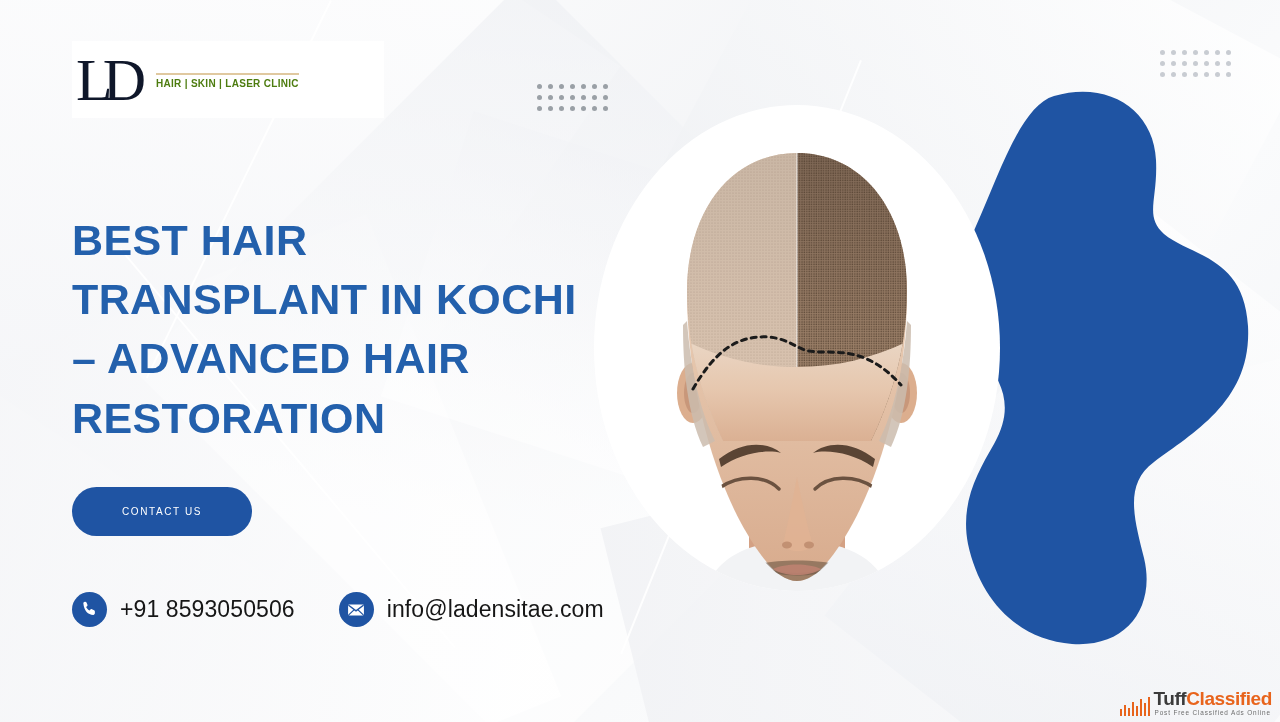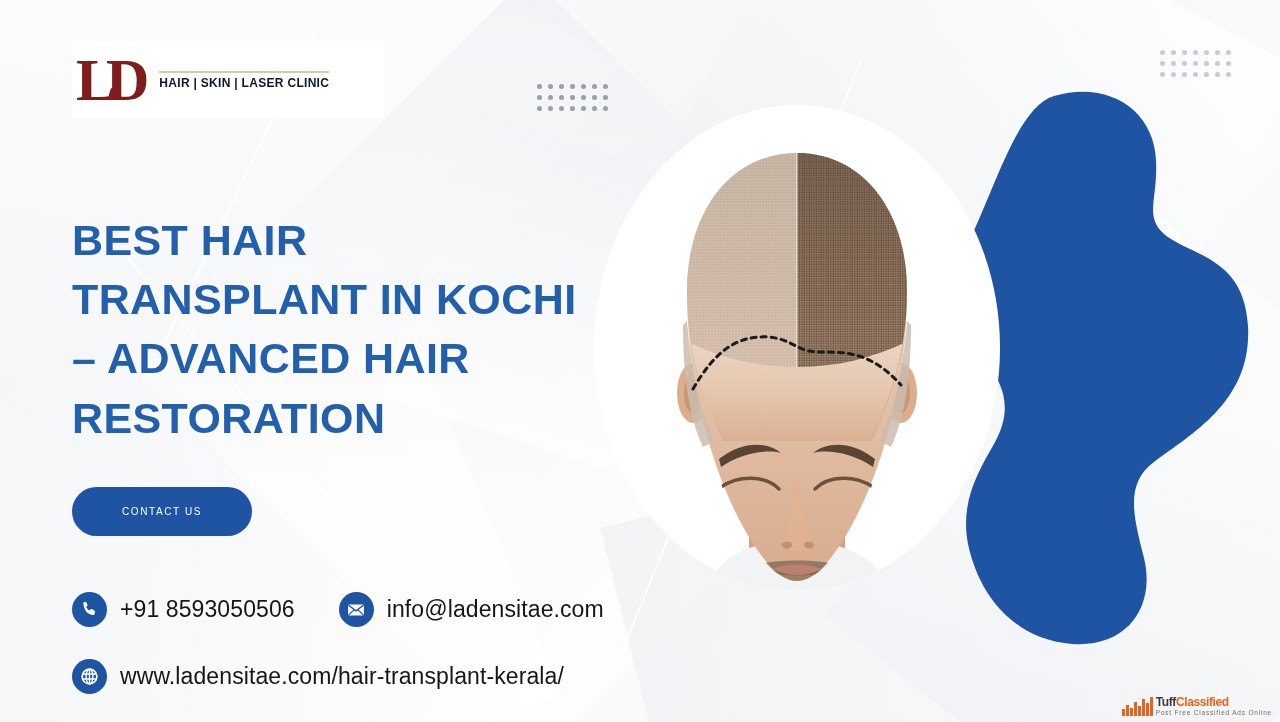--- a/index.html
+++ b/index.html
@@ -135,45 +135,45 @@
     display: flex;
     align-items: center;
     gap: 10px;
     padding: 0 4px;
     box-sizing: border-box;
     z-index: 5;
   }
   .logo-mark {
     font-family: "Liberation Serif", serif;
     font-size: 60px;
-    font-weight: 700;
-    color: #7f1d1d;
+    font-weight: 400;
+    color: #0f172a;
     line-height: 1;
     letter-spacing: -10px;
     padding-right: 10px;
   }
   .logo-text { display: flex; flex-direction: column; }
   .logo-name {
     font-family: "Liberation Serif", serif;
     font-size: 33px;
     font-weight: 700;
     color: #111111;
     line-height: 1.05;
     letter-spacing: .2px;
   }
   .logo-rule {
     height: 2px;
     background: #e0c9a0;
     margin: 2px 0 3px 0;
   }
   .logo-tag {
     font-family: "Liberation Sans", sans-serif;
-    font-size: 12px;
+    font-size: 10px;
     font-weight: 700;
-    color: #0f172a;
+    color: #4d7c0f;
     letter-spacing: .3px;
     white-space: nowrap;
   }
 
   
   .headline {
     position: absolute;
     top: 182px;
     left: 72px;
     width: 520px;
@@ -242,21 +242,21 @@
     right: 8px;
     bottom: 6px;
     display: flex;
     align-items: flex-end;
     gap: 3px;
     z-index: 6;
   }
   .wm-bars { display: flex; align-items: flex-end; gap: 1.5px; height: 19px; }
   .wm-bars i { display: block; width: 2.5px; background: #e8641c; }
   .wm-right { display: flex; flex-direction: column; line-height: 1; }
-  .wm-name { font-size: 12px; font-weight: 700; letter-spacing: -.4px; }
+  .wm-name { font-size: 19px; font-weight: 700; letter-spacing: -.4px; }
   .wm-name .tuff { color: #3b3b3b; }
   .wm-name .classified { color: #e8641c; }
   .wm-tag {
     font-size: 6.4px;
     color: #6d6d6d;
     letter-spacing: .85px;
     margin-top: 2px;
     text-align: center;
   }
 </style>
@@ -448,32 +448,20 @@
         <svg width="20" height="20" viewBox="0 0 24 24">
           <rect x="2.5" y="5.5" width="19" height="13" rx="1.6" fill="#ffffff"></rect>
           <path d="M3.5 6.6 L12 13 L20.5 6.6" fill="none" stroke="#1f54a3" stroke-width="1.7" stroke-linecap="round" stroke-linejoin="round"></path>
           <path d="M3.6 17.6 L9.6 11.8 M20.4 17.6 L14.4 11.8" fill="none" stroke="#1f54a3" stroke-width="1.5" stroke-linecap="round"></path>
         </svg>
       </span>
       <span class="c-text">info@ladensitae.com</span>
     </div>
   </div>
 
-  <div class="contact-row row-2">
-    <div class="contact-item">
-      <span class="c-icon">
-        <svg width="21" height="21" viewBox="0 0 24 24">
-          <circle cx="12" cy="12" r="8.4" fill="none" stroke="#ffffff" stroke-width="1.9"></circle>
-          <ellipse cx="12" cy="12" rx="3.9" ry="8.4" fill="none" stroke="#ffffff" stroke-width="1.6"></ellipse>
-          <path d="M3.9 9.2 H20.1 M3.9 14.8 H20.1 M12 3.6 V20.4" fill="none" stroke="#ffffff" stroke-width="1.6"></path>
-        </svg>
-      </span>
-      <span class="c-text">www.ladensitae.com/hair-transplant-kerala/</span>
-    </div>
-  </div>
 
   <div class="watermark">
     <span class="wm-bars" id="wm-bars">
         <i style="height: 7px; background: rgb(232, 100, 28);"></i>
         <i style="height: 11px; background: rgb(232, 100, 28);"></i>
         <i style="height: 8px; background: rgb(232, 100, 28);"></i>
         <i style="height: 14px; background: rgb(232, 100, 28);"></i>
         <i style="height: 10px; background: rgb(232, 100, 28);"></i>
         <i style="height: 17px; background: rgb(232, 100, 28);"></i>
         <i style="height: 13px; background: rgb(232, 100, 28);"></i>

